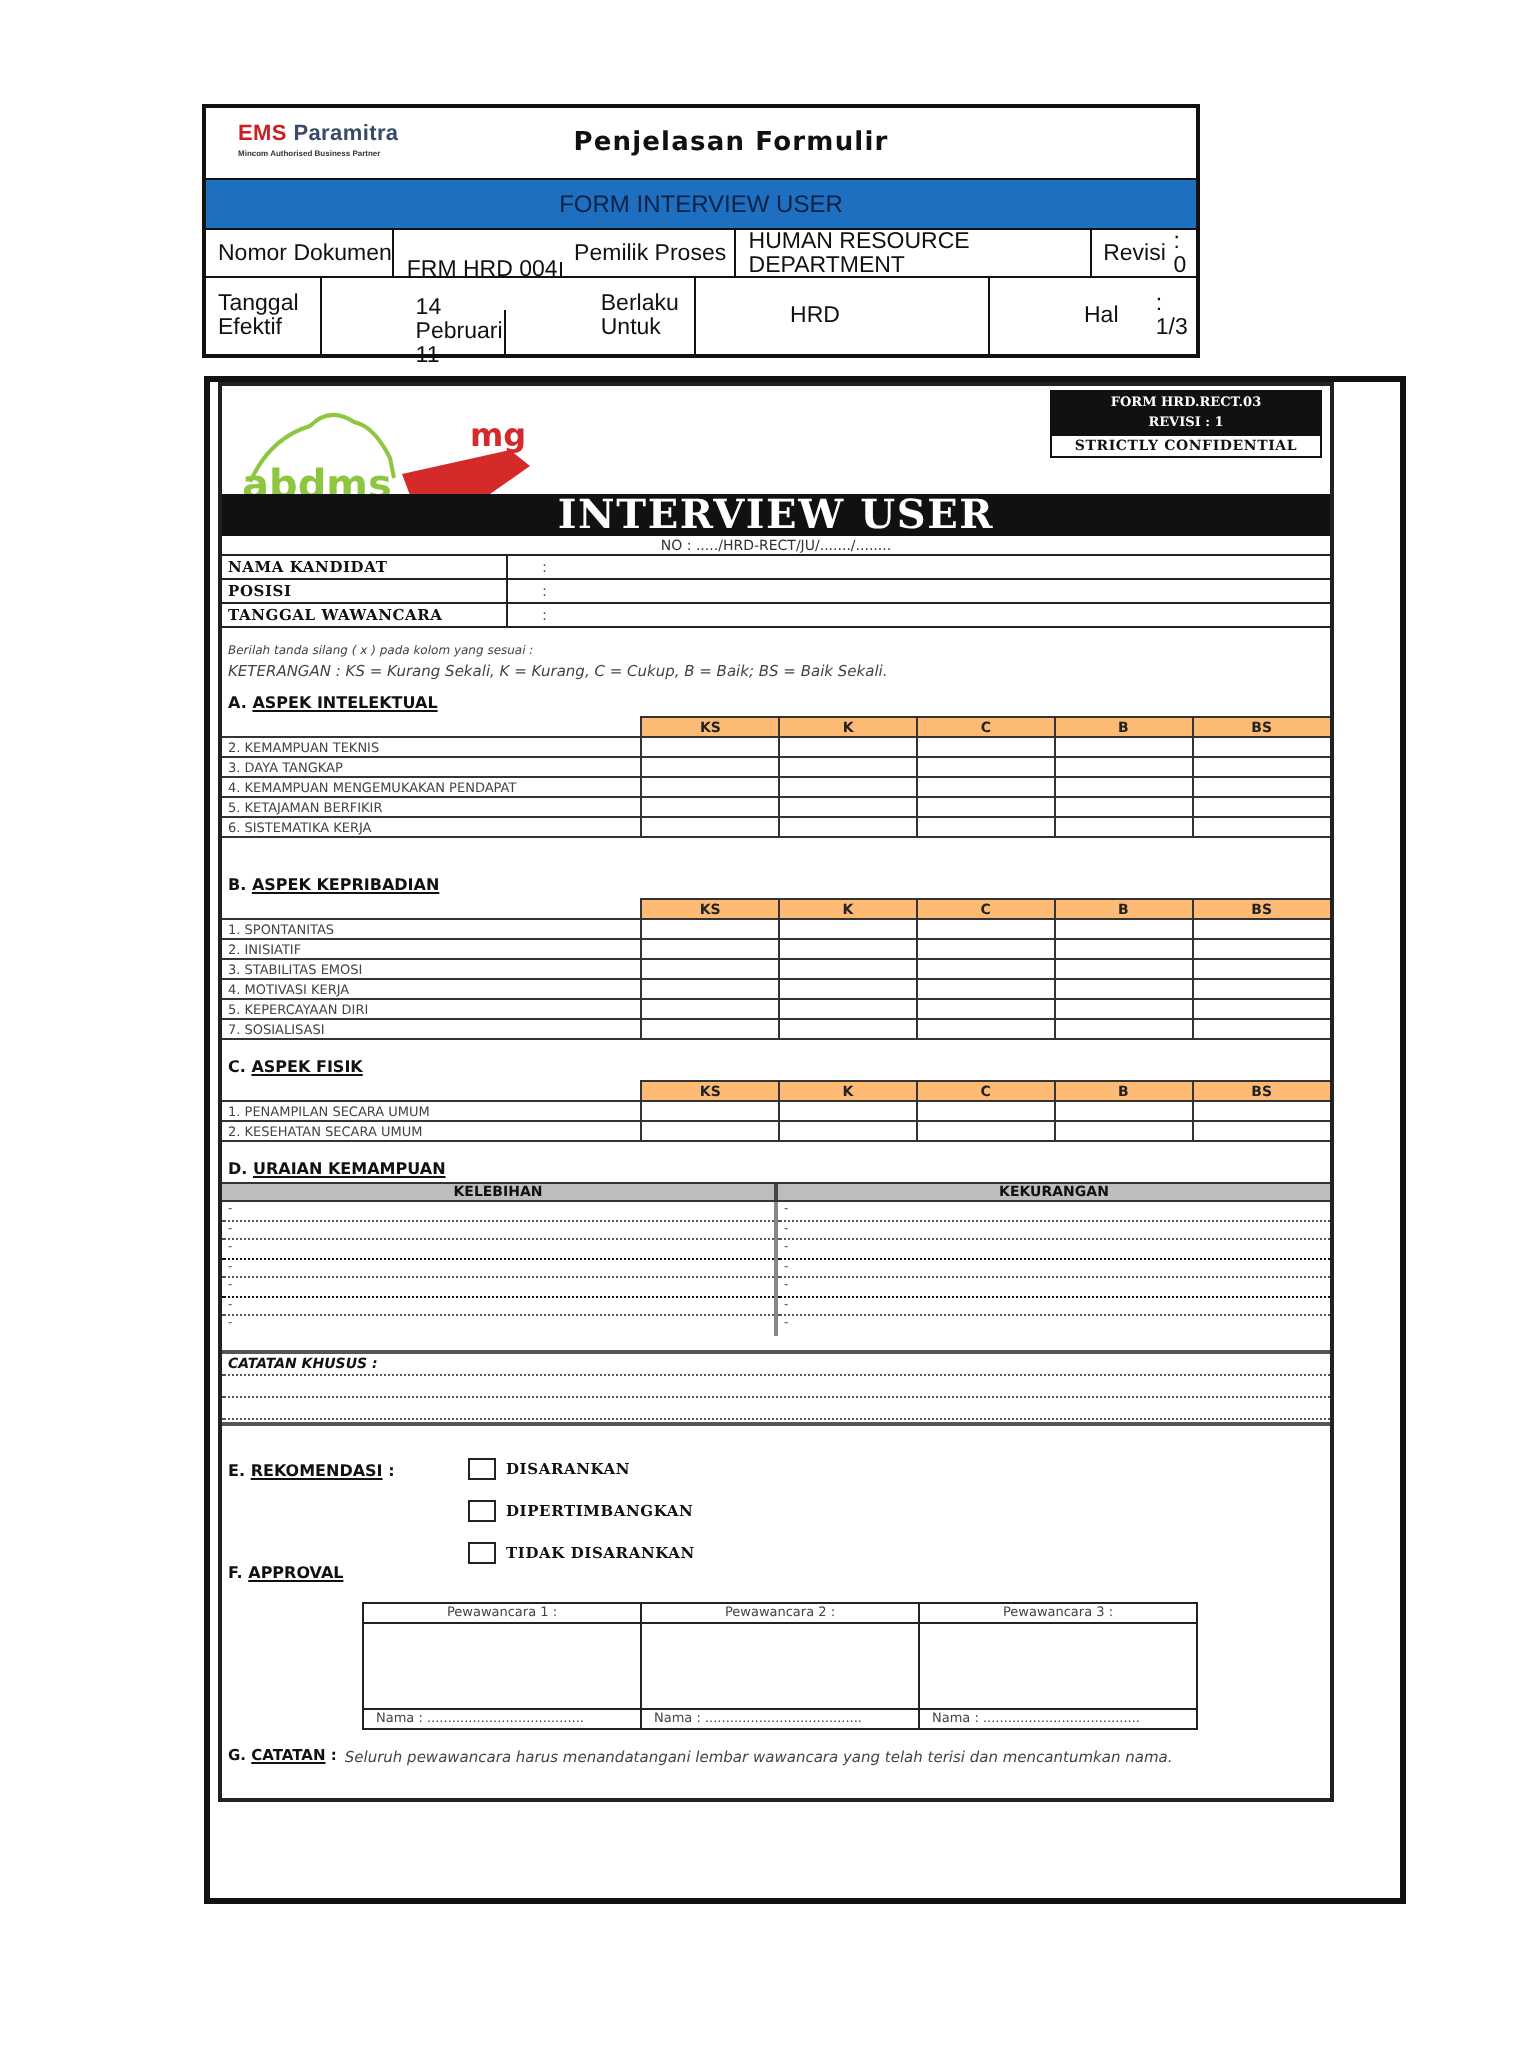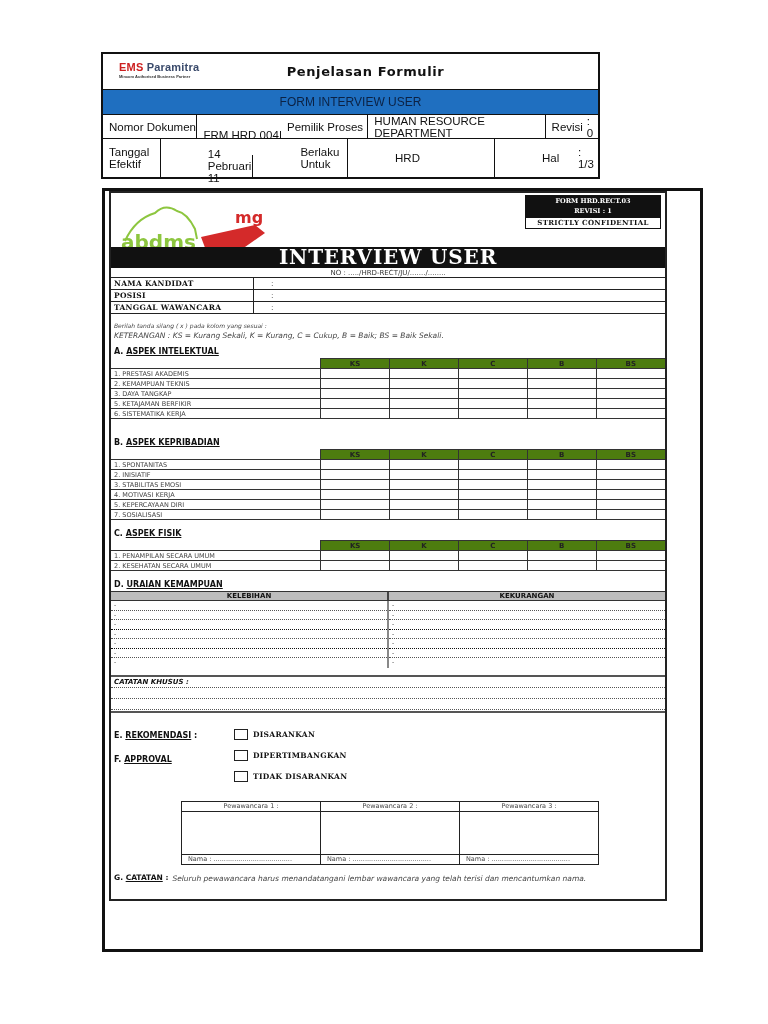--- a/index.html
+++ b/index.html
@@ -52,21 +52,21 @@
   .note .n2 { font-size: 7.5px; line-height: 11px; }
 
   .sec-title { position: absolute; left: 3px; font-family: "DejaVu Sans", sans-serif; font-weight: bold; font-size: 8px; color: #111; }
   .sec-title u { text-decoration: underline; text-align: right; }
 
   .grid { position: absolute; left: 0; width: 100%; border-collapse: collapse; font-size: 6.5px; }
   .grid td { border: 1px solid #333; height: 10px; padding: 0 3px; color: #444; white-space: nowrap; }
   .grid td.lbl { border-left: none; width: 210px; }
   .grid td.sc { width: 69px; }
   .grid td:last-child { border-right: none; }
-  .grid tr.head td { background: #4d7c0f; font-weight: bold; text-align: center; color: #222; font-size: 7px; }
+  .grid tr.head td { background: #fdba74; font-weight: bold; text-align: center; color: #222; font-size: 7px; }
   .grid tr.head td.blank { background: #fff; border-top: none; border-left: none; border-bottom: 1px solid #333; }
 
   
   .uraian { position: absolute; left: 0; top: 398px; width: 100%; }
   .uraian-head { display: flex; height: 10px; background: #bdbdbd; border-top: 1px solid #333; border-bottom: 1px solid #333; font-size: 7px; font-weight: bold; line-height: 9px; text-align: center; }
   .uraian-head div { flex: 1; }
   .uraian-head div:first-child { border-right: 2px solid #444; }
   .uraian-body { display: flex; }
   .ucol { flex: 1; }
   .ucol:first-child { border-right: 2px solid #888; }
@@ -173,37 +173,37 @@
     <tbody>
         <tr class="head">
       <td class="lbl blank"></td>
       <td class="sc">KS</td>
       <td class="sc">K</td>
       <td class="sc">C</td>
       <td class="sc">B</td>
       <td class="sc">BS</td>
     </tr>
     <tr>
-          <td class="lbl">1. PRESTASI AKADEMIS</td>
-          <td></td>
-          <td></td>
-          <td></td>
-          <td></td>
-          <td></td>
-        </tr>
-    <tr>
           <td class="lbl">2. KEMAMPUAN TEKNIS</td>
           <td></td>
           <td></td>
           <td></td>
           <td></td>
           <td></td>
         </tr>
     <tr>
           <td class="lbl">3. DAYA TANGKAP</td>
+          <td></td>
+          <td></td>
+          <td></td>
+          <td></td>
+          <td></td>
+        </tr>
+    <tr>
+          <td class="lbl">4. KEMAMPUAN MENGEMUKAKAN PENDAPAT</td>
           <td></td>
           <td></td>
           <td></td>
           <td></td>
           <td></td>
         </tr>
     <tr>
           <td class="lbl">5. KETAJAMAN BERFIKIR</td>
           <td></td>
           <td></td>
@@ -363,21 +363,21 @@
   </div>
   <div class="chk" style="left:123px; top:557px">
     <span class="box"></span>
       <span>DIPERTIMBANGKAN</span>
   </div>
   <div class="chk" style="left:123px; top:578px">
     <span class="box"></span>
       <span>TIDAK DISARANKAN</span>
   </div>
 
-  <div class="sec-title" style="top:562px">
+  <div class="sec-title" style="top:589px">
     <span>F.</span> <u>APPROVAL</u>
   </div>
   <table class="appr">
     <tbody>
         <tr class="h">
       <td>Pewawancara 1 :</td>
       <td>Pewawancara 2 :</td>
       <td>Pewawancara 3 :</td>
     </tr>
     <tr class="s">

